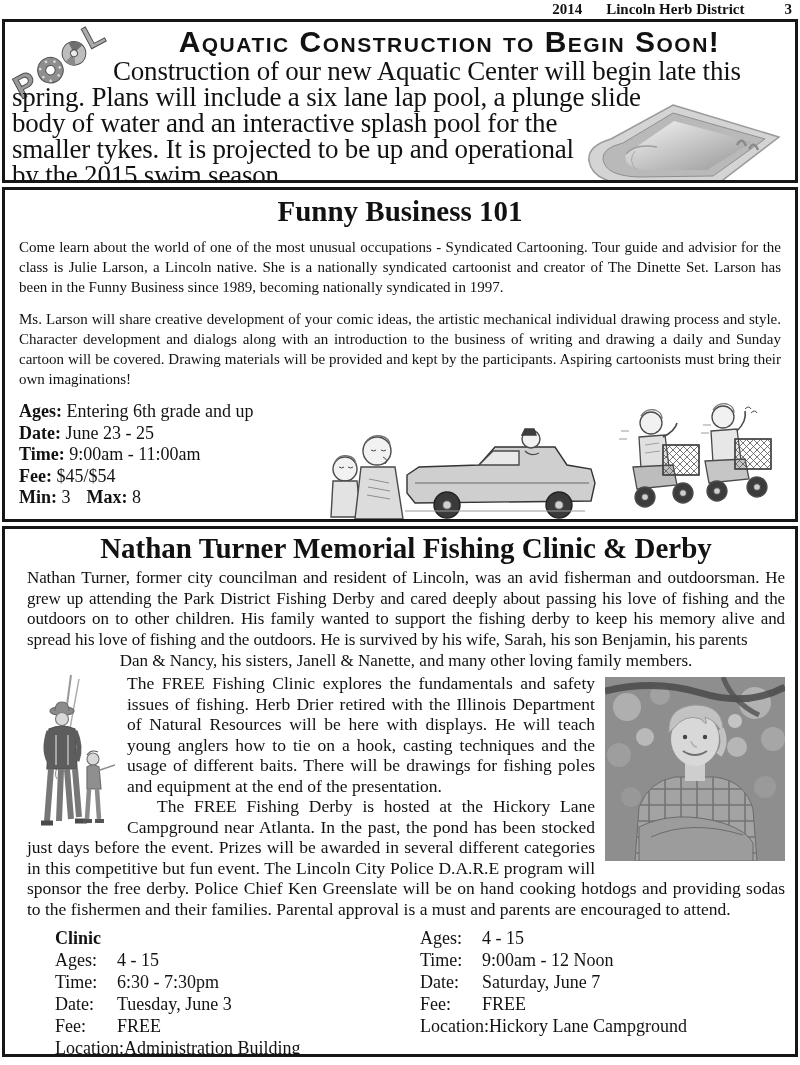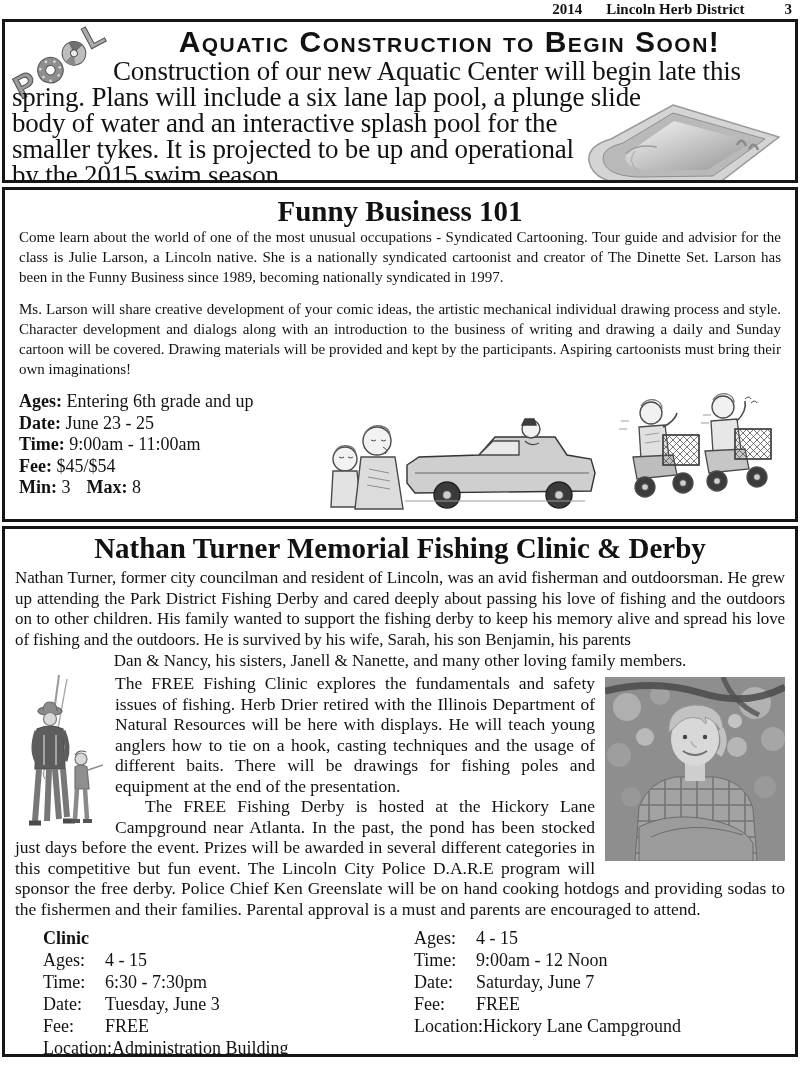--- a/index.html
+++ b/index.html
@@ -38,32 +38,32 @@
     font-size:30px; line-height:33px; letter-spacing:1.5px;
     text-align:center; white-space:nowrap;
   }
   .aquatic-body {
     font-size:27px; line-height:26px; letter-spacing:-0.2px;
     text-align:left; padding-left:2px;
   }
 
   
   .fb { height:335px; padding:5px 14px 4px 14px; }
-  .fb-title { text-align:center; font-size:29px; line-height:32px; font-weight:bold; margin-bottom:0; }
+  .fb-title { text-align:center; font-size:29px; line-height:32px; font-weight:bold; margin-bottom:10px; }
   .fb-p { font-size:15px; line-height:20px; text-align:justify; margin-bottom:12px; }
   .fb-bottom { display:flex; margin-top:0; }
   .fb-details { width:300px; font-size:18px; line-height:21.5px; flex:0 0 auto; }
   .fb-details .lbl { font-weight:bold; }
   .fb-minmax .lbl + .val { margin-right:16px; }
   .cartoons { flex:1; display:flex; align-items:flex-end; justify-content:flex-end; gap:10px; padding-bottom:2px; }
   .cartoon1 { width:288px; height:104px; }
   .cartoon2 { width:168px; height:120px; }
 
   
-  .ft { height:531px; padding:3px 10px 2px 10px; }
+  .ft { height:531px; padding:3px 10px 2px 22px; }
   .ft-title { text-align:center; font-size:29px; line-height:33px; font-weight:bold; margin-bottom:3px; }
   .ft-p1 { font-size:17px; line-height:20.5px; text-align:justify; letter-spacing:-0.1px; }
   .ft-p1-last { font-size:17px; line-height:21px; text-align:center; }
   .ft-mid { margin-top:2px; }
   .fisher-art { float:left; width:86px; height:162px; margin:0 12px 2px 2px; }
   .photo-art  { float:right; width:180px; height:184px; margin:4px 0 4px 10px; }
   .ft-mid p { font-size:17.5px; line-height:20.5px; text-align:justify; }
   .ft-mid p.indent { text-indent:30px; }
   .ft-cols { display:flex; clear:both; margin-top:8px; padding-left:28px; }
   .col { width:50%; font-size:18px; line-height:22px; }

